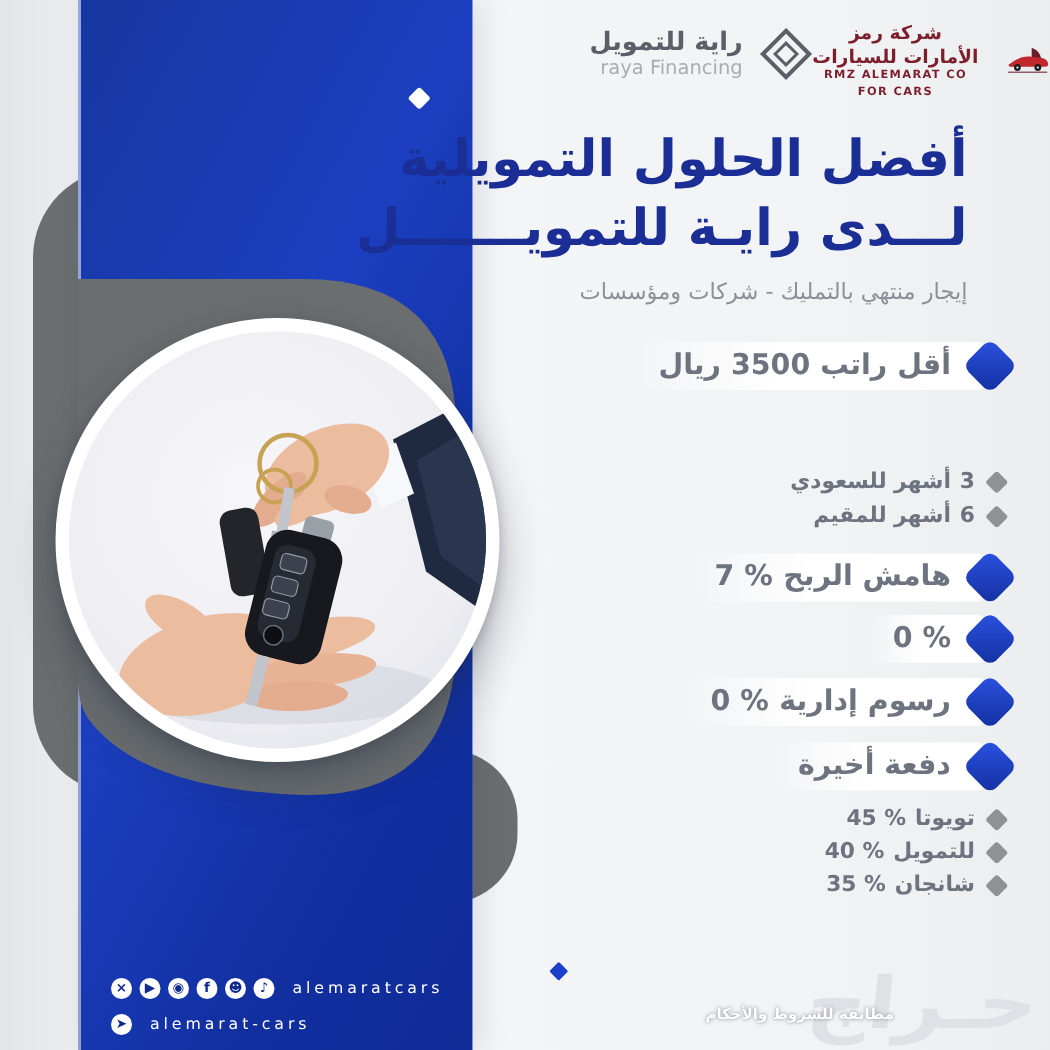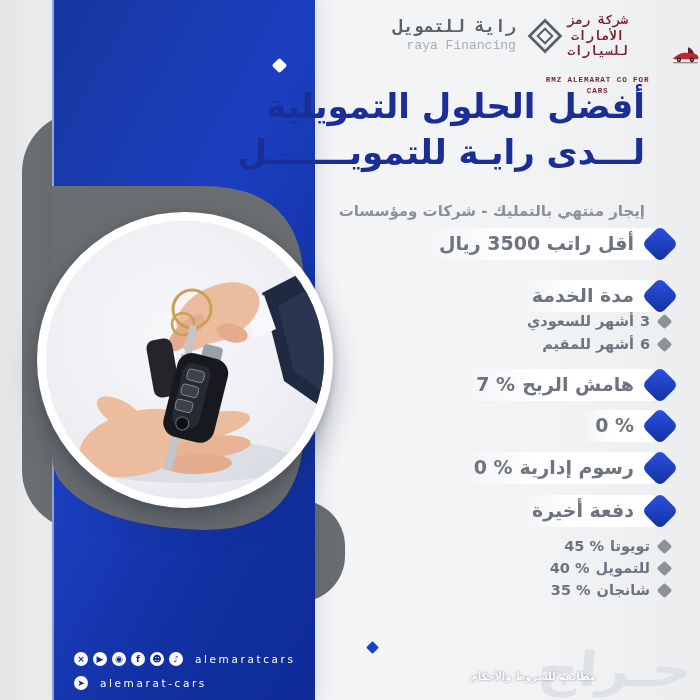--- a/index.html
+++ b/index.html
@@ -12,33 +12,33 @@
     background:linear-gradient(118deg,#16379f 0%,#1b3fc0 42%,#112f9f 75%,#0e2b98 100%);
     border-left:2px solid rgba(255,255,255,.55);box-shadow:6px 0 18px rgba(30,40,80,.10);}
   .notch{position:absolute;left:52px;top:186px;width:252px;height:346px;}
   .circle-wrap{position:absolute;left:37px;top:212px;width:278px;height:278px;border:9px solid #ffffff;border-radius:50%;
     overflow:hidden;box-shadow:0 14px 30px rgba(35,42,60,.32),0 3px 8px rgba(35,42,60,.22);background:#eceef2;}
   .circle-wrap svg{display:block;}
   .diamond-accent{position:absolute;transform:rotate(45deg);}
   .wd{left:274px;top:60px;width:11px;height:11px;background:#ffffff;border-radius:2px;}
   .bd{left:368px;top:643px;width:9px;height:9px;background:#1d40cc;border-radius:1px;}
   
-  .logo{position:absolute;display:flex;align-items:center;font-family:Liberation Mono, monospace;}
+  .logo{position:absolute;display:flex;align-items:center;}
   .logo-raya{left:393px;top:16px;gap:9px;}
   .logo-raya .txt{text-align:right;}
   .raya-ar{font-size:17px;font-weight:bold;color:#5a6068;line-height:1.1;}
   .raya-en{font-size:13px;color:#a7adb4;line-height:1.2;}
   .logo-rmz{left:541px;top:14px;gap:18px;}
   .logo-rmz .txt{text-align:center;}
   .rmz-ar{font-size:12.5px;font-weight:bold;color:#7c1f2d;line-height:1.25;}
-  .rmz-en{font-size:7.6px;font-weight:bold;letter-spacing:.9px;color:#7c1f2d;line-height:1.4;margin-top:14px;}
+  .rmz-en{font-size:7.6px;font-weight:bold;letter-spacing:.9px;color:#7c1f2d;line-height:1.4;}
   
   .hero{position:absolute;right:55px;top:84px;text-align:right;direction:rtl;}
   .hero .t{font-size:34px;font-weight:800;color:#1a2e96;line-height:1.35;letter-spacing:-.5px;margin-left:20px;}
-  .hero .s{margin-top:26px;font-size:15px;font-weight:700;color:#8c9199;}
+  .hero .s{margin-top:9px;font-size:15px;font-weight:400;color:#8c9199;}
   
   .row{position:absolute;display:flex;direction:rtl;align-items:center;}
   .row.main{right:22px;height:34px;}
   .row.sub{right:30px;height:20px;gap:9px;}
   .dia{width:26px;height:26px;border-radius:6px;transform:rotate(45deg);
     background:linear-gradient(135deg,#2a52e2,#14309f);flex:0 0 auto;z-index:2;margin:0 5px;}
   .sdia{width:11px;height:11px;border-radius:2px;transform:rotate(45deg);background:#8e9297;flex:0 0 auto;}
   .pill{display:flex;direction:rtl;align-items:baseline;gap:7px;margin-right:-18px;padding:4px 26px 6px 16px;
     border-radius:9px;background:linear-gradient(to left,#ffffff 60%,rgba(255,255,255,0));
     font-size:19px;font-weight:bold;color:#6d7480;white-space:nowrap;}
@@ -156,26 +156,20 @@
     <div class="s">إيجار منتهي بالتمليك - شركات ومؤسسات</div>
   </div>
 
   <div class="row main" style="top:227px">
     <span class="dia"></span>
     <span class="pill">
         <span>أقل راتب 3500 ريال</span>
       </span>
   </div>
 
-  <div class="row main" style="top:279px">
-    <span class="dia"></span>
-    <span class="pill">
-        <span>مدة الخدمة</span>
-      </span>
-  </div>
   <div class="row sub" style="top:311px">
     <span class="sdia"></span>
     <span class="subtxt">
       <span class="val">3</span>
         <span>أشهر للسعودي</span>
     </span>
   </div>
   <div class="row sub" style="top:334px">
     <span class="sdia"></span>
     <span class="subtxt">

